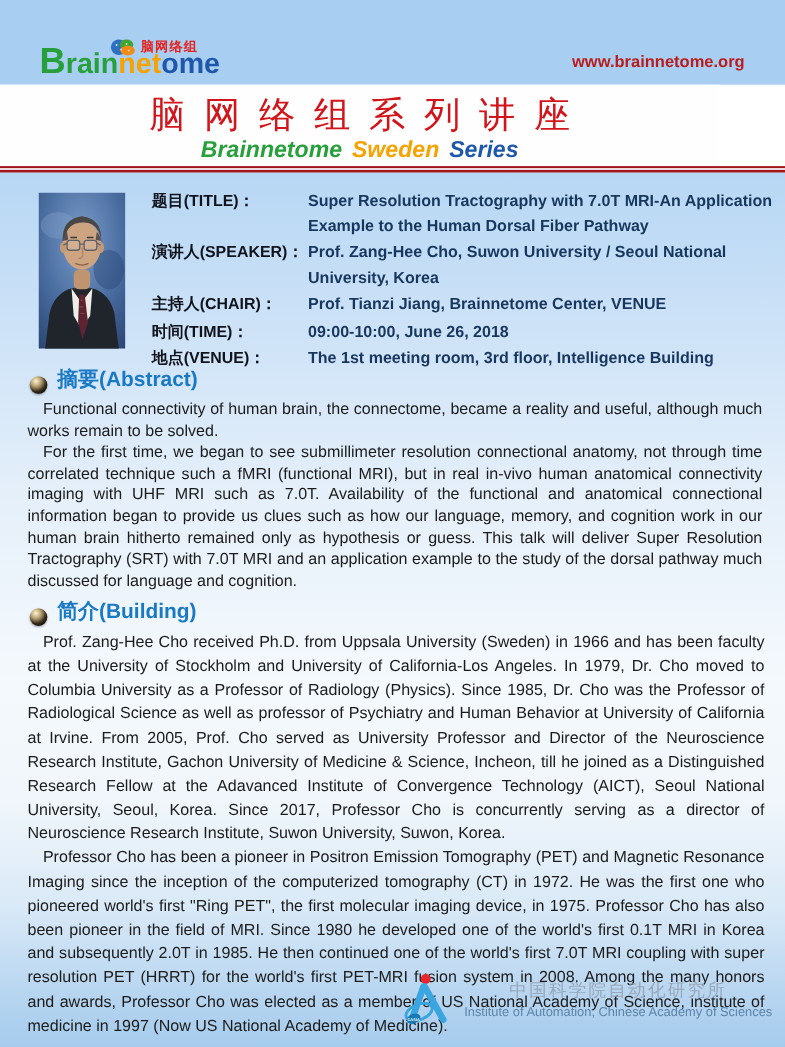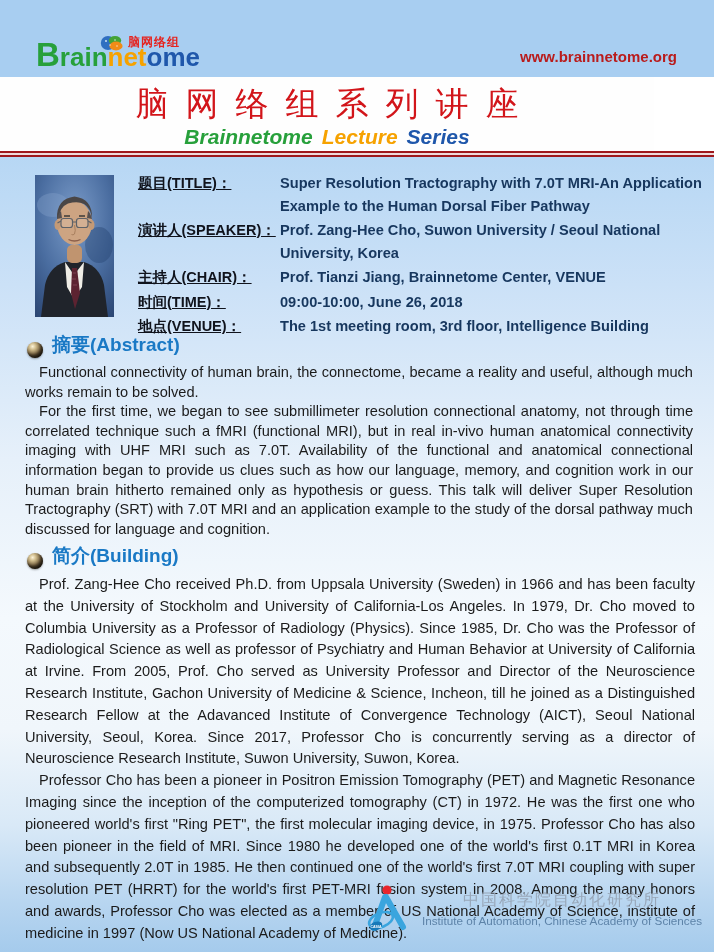--- a/index.html
+++ b/index.html
@@ -28,21 +28,21 @@
     background:linear-gradient(180deg,#9e181c 0%,#9e181c 34%,#efd9da 34%,#efd9da 62%,#9e181c 62%,#9e181c 100%);}
 
   
   .main-bg{position:absolute;left:0;top:157px;width:714px;height:795px;
     background:linear-gradient(180deg,#b7d7f4 0%,#cbe1f7 16%,#e6f0fa 38%,#f4f9fd 58%,#f0f6fb 72%,#d9e9f7 84%,#b7d5f0 94%,#a5cbec 100%);}
 
   
   .photo{position:absolute;left:35px;top:175px;width:79px;height:142px;}
   .info-table{position:absolute;left:138px;top:172px;width:572px;}
   .info-row{display:flex;align-items:flex-start;margin-bottom:2px;}
-  .info-label{flex:0 0 142px;font-size:14.5px;font-weight:bold;color:#10131c;line-height:22.5px;text-decoration:underline;}
+  .info-label{flex:0 0 142px;font-size:14.5px;font-weight:bold;color:#10131c;line-height:22.5px;}
   .info-value{flex:1;font-size:14.6px;font-weight:bold;color:#17375e;line-height:22.5px;}
 
   
   .section-head{position:absolute;display:flex;align-items:flex-end;gap:9px;}
   .sphere{width:16px;height:16px;border-radius:50%;
     background:radial-gradient(circle at 35% 28%,#fdf4d8 0%,#cdb989 22%,#74603f 52%,#241b0e 85%);
     box-shadow:inset -2px -3px 3px rgba(0,0,0,.55), 0 1px 2px rgba(0,0,0,.35);}
   .head-text{font-size:19px;font-weight:bold;color:#1a79c5;}
   #abstract-head{left:27px;top:332px;}
   #bio-head{left:27px;top:543px;}
@@ -80,21 +80,21 @@
       </div>
       <div class="logo-text"><span class="brand-b c-green">B</span><span class="c-green">rain</span><span class="c-orange">net</span><span class="c-blue">ome</span></div>
     </div>
     <a href="#" class="website">www.brainnetome.org</a>
   </div>
 
   <div class="title-band">
     <div class="title-cn">脑网络组系列讲座</div>
     <div class="subtitle">
       <span class="c-green">Brainnetome</span>
-      <span class="c-orange">Lecture</span>
+      <span class="c-orange">Sweden</span>
       <span class="c-blue">Series</span>
     </div>
   </div>
 
   <div class="redline"></div>
 
   <div class="main-bg"></div>
 
   <svg class="photo" viewBox="0 0 79 142">
     <defs>

